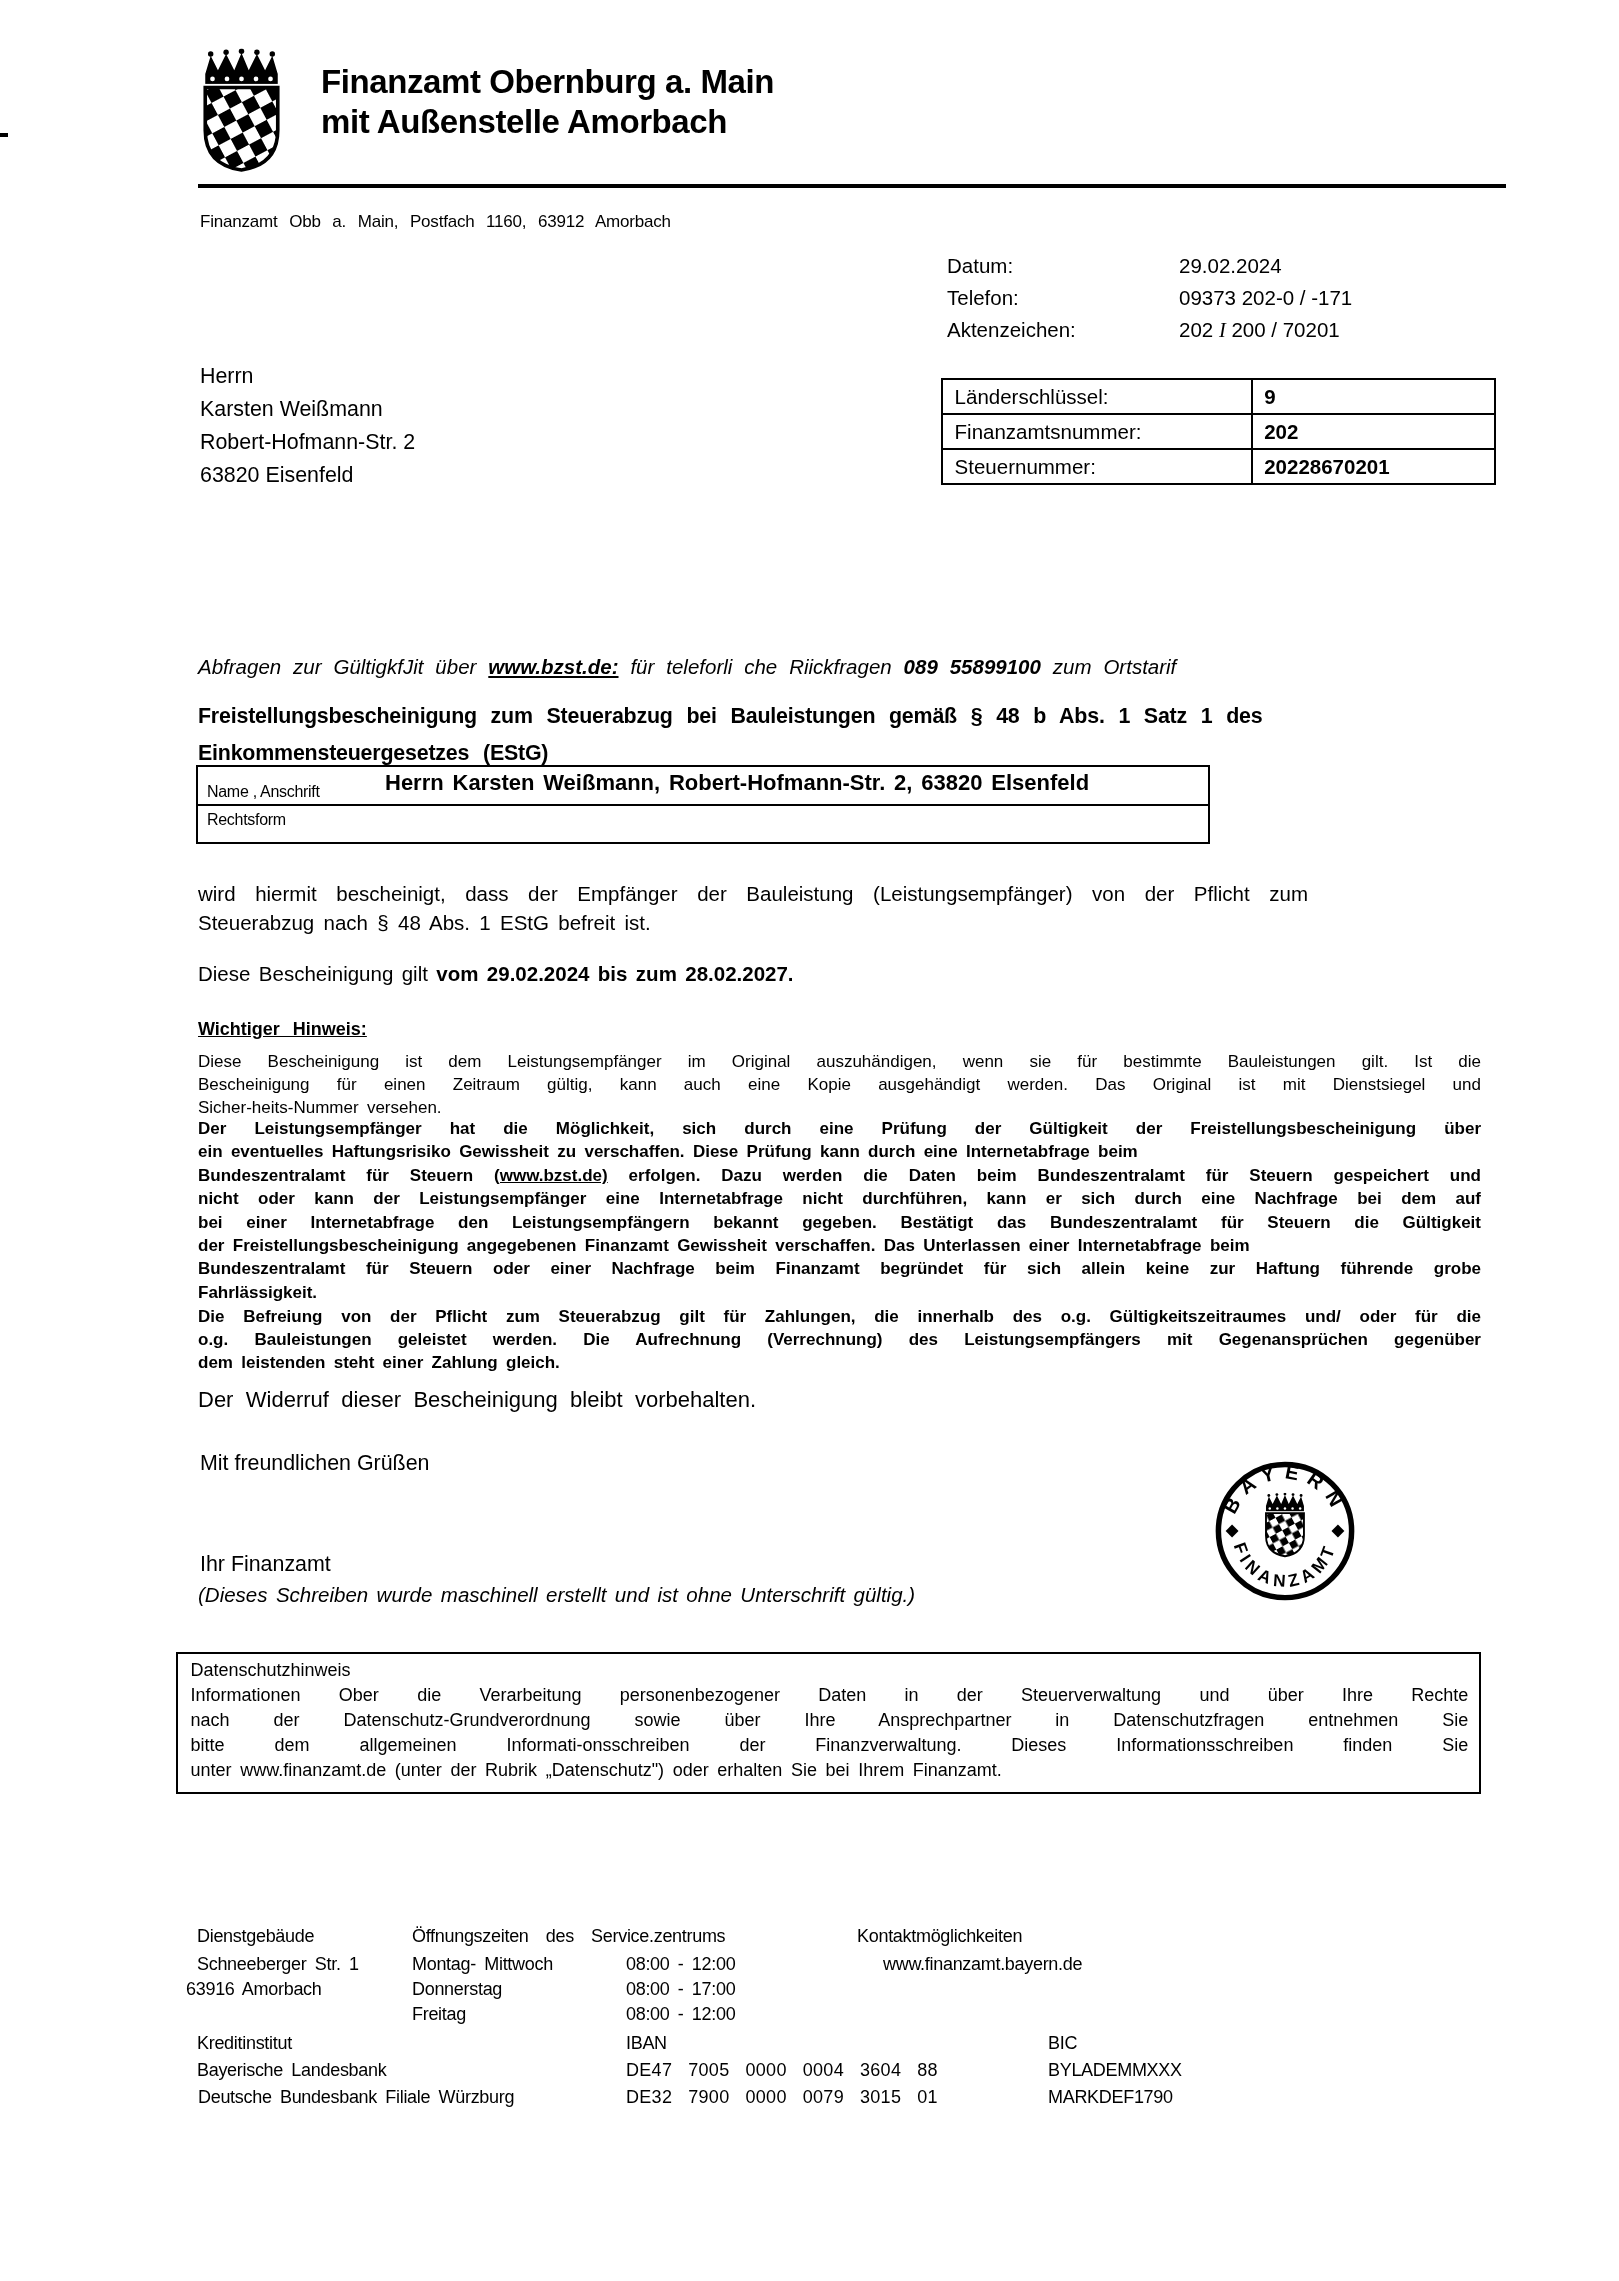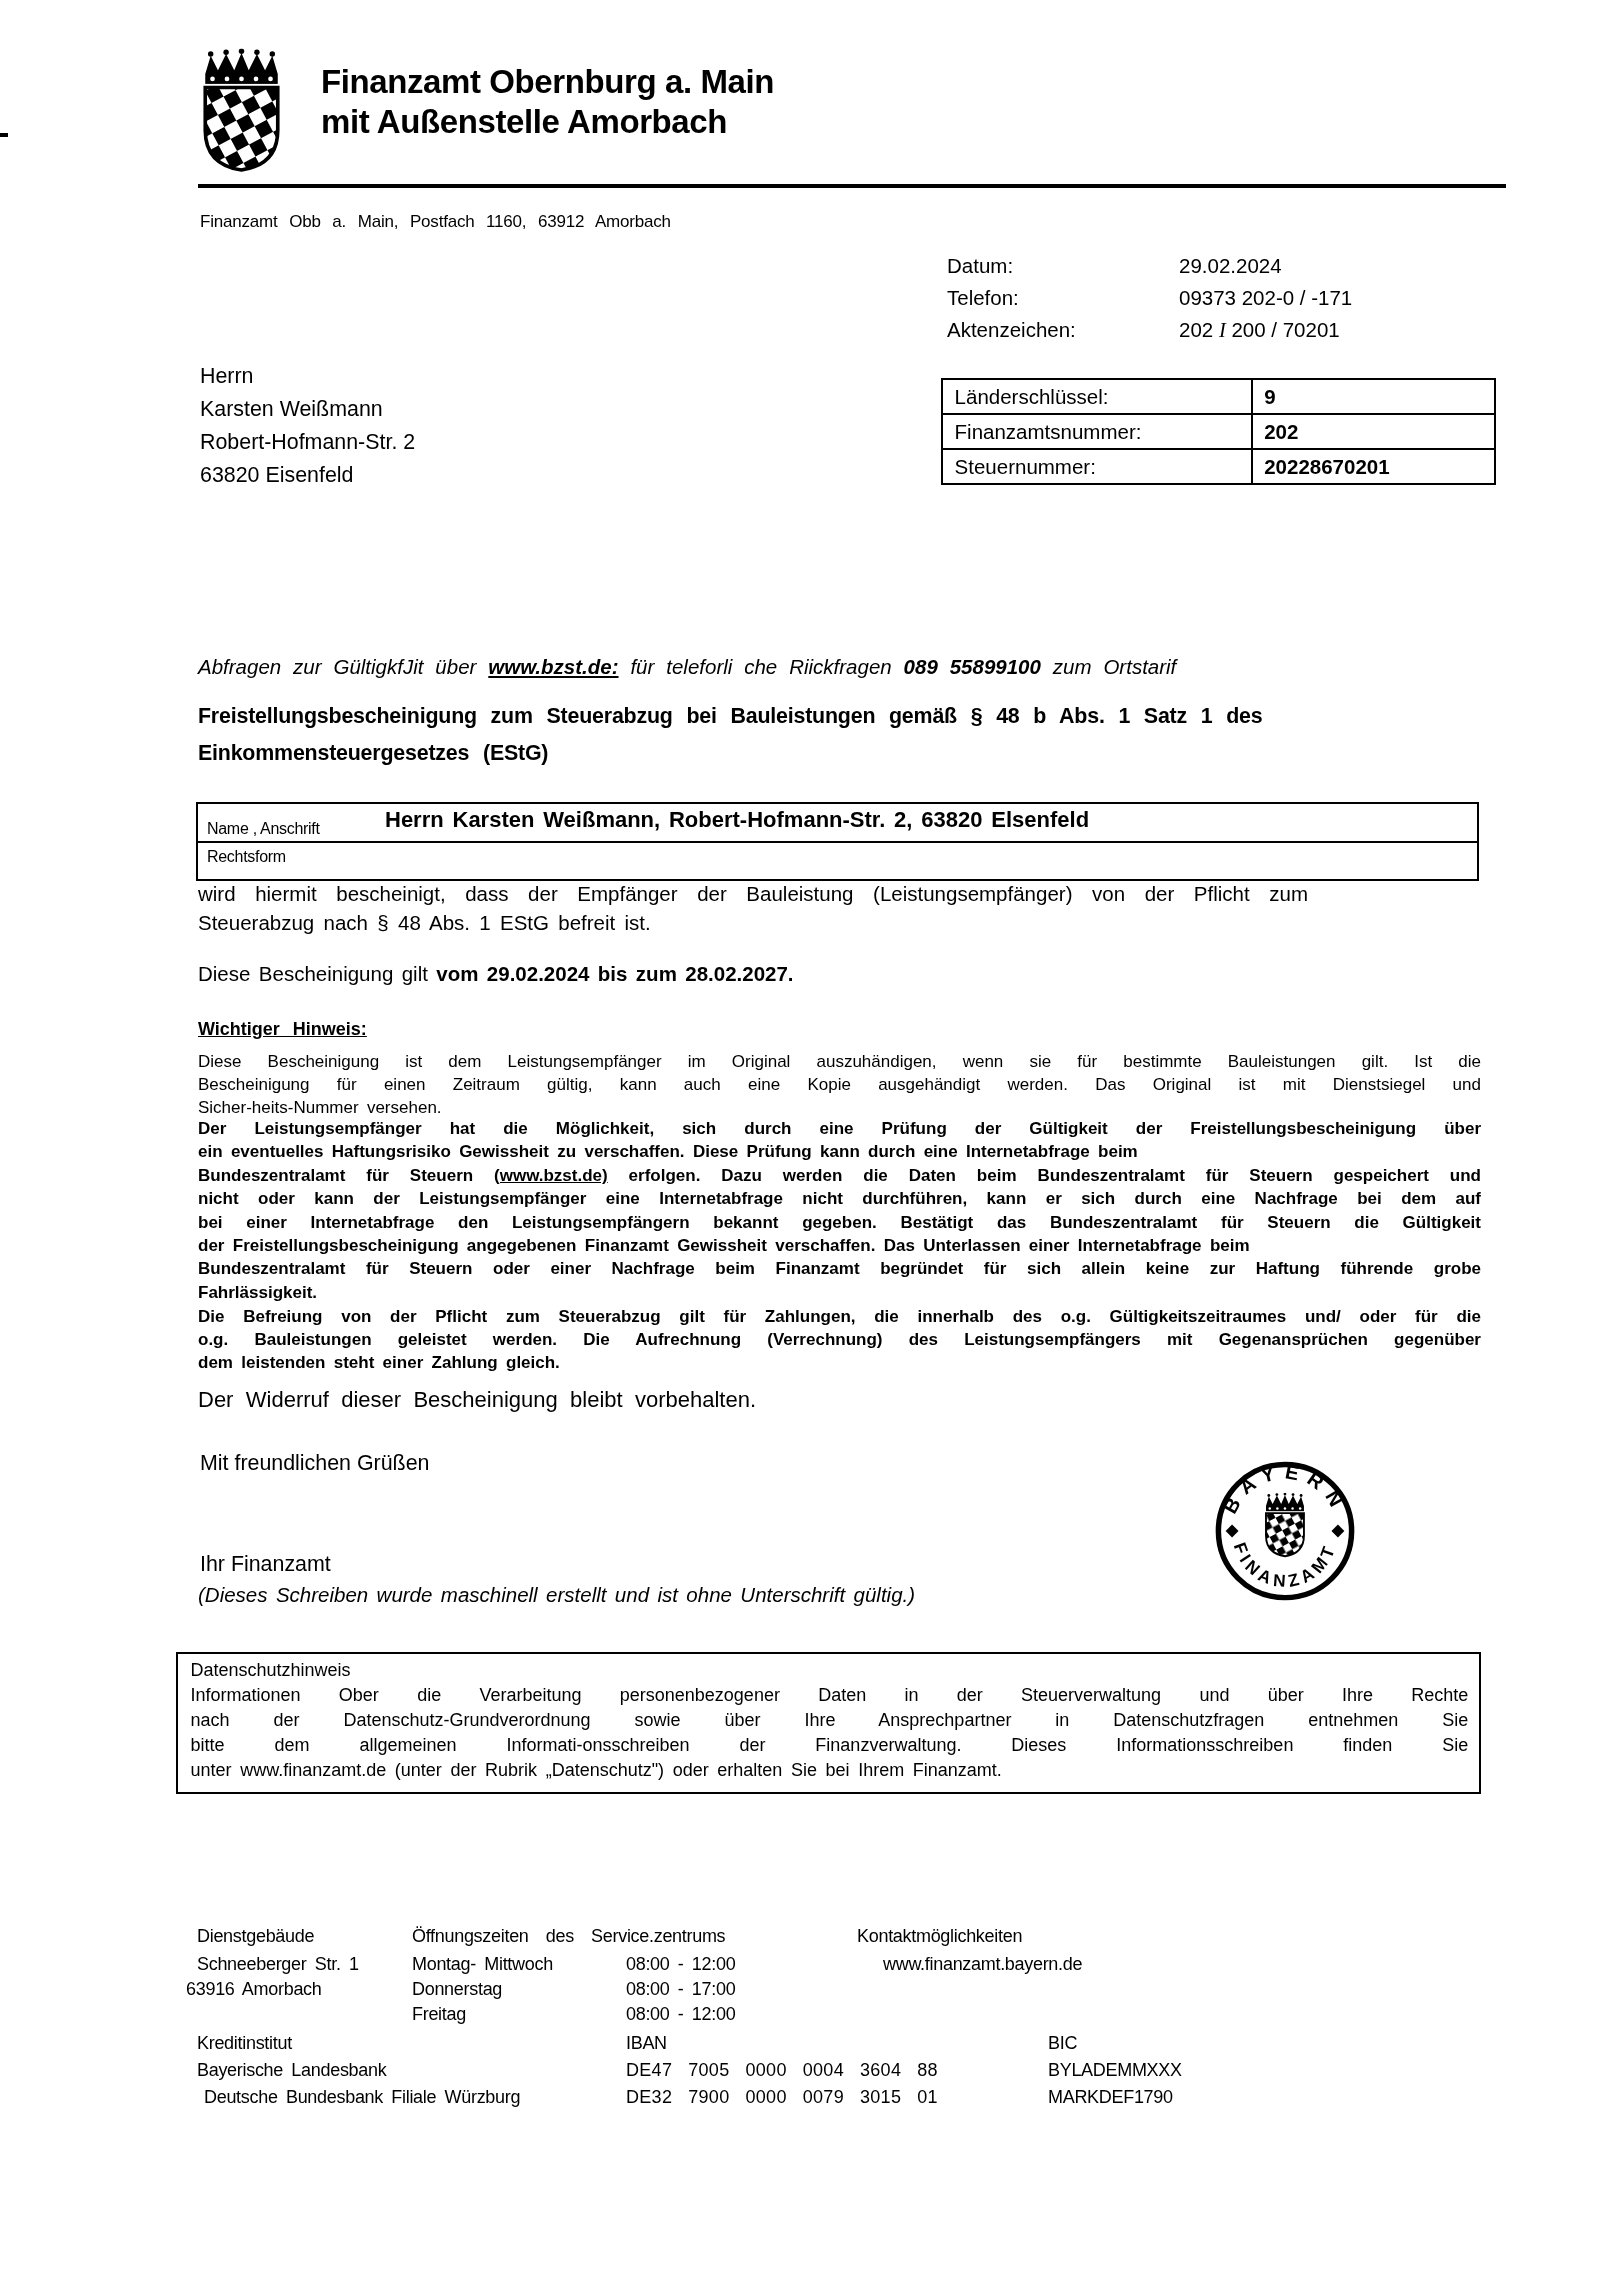--- a/index.html
+++ b/index.html
@@ -23,21 +23,21 @@
   .recipient{left:200px;top:360px;font-size:21.4px;line-height:33px;}
 
   .numtable{left:941px;top:378px;border-collapse:collapse;}
   .numtable td{border:2.7px solid #000;height:33px;font-size:20.5px;padding:0 0 0 11.6px;}
   .numtable td.lbl{width:296px;}
   .numtable td.val{width:230px;font-weight:bold;}
 
   .query{left:198px;top:655px;font-size:20.5px;font-style:italic;word-spacing:6.2px;}
   .subject{left:198px;top:698px;font-size:21.4px;font-weight:bold;line-height:37px;word-spacing:8px;letter-spacing:-0.2px;}
 
-  .namebox{left:196px;top:802px;width:1283px;border:2.7px solid #000;box-sizing:border-box;}
+  .namebox{left:196px;top:765px;width:1014px;border:2.7px solid #000;box-sizing:border-box;}
   .nb-row1{position:relative;height:37px;border-bottom:2.7px solid #000;}
   .nb-row2{position:relative;height:36px;}
   .nb-label{position:absolute;left:9px;bottom:2.7px;font-size:16px;letter-spacing:-0.3px;}
   .nb-value{position:absolute;left:187px;top:2.7px;font-size:22px;font-weight:bold;word-spacing:2.7px;}
 
   .certify{left:198px;top:879px;width:1110px;font-size:20.5px;line-height:29px;}
   .validity{left:198px;top:962px;font-size:20.5px;word-spacing:2.7px;}
   .notice-h{left:198px;top:1019px;font-size:18px;font-weight:bold;text-decoration:underline;word-spacing:8px;}
   .para .ln{text-align:justify;text-align-last:justify;word-spacing:3.6px;}
   .para .ln.nj{text-align:left;text-align-last:auto;}
@@ -221,21 +221,21 @@
   <div class="abs fcell" style="left:412px;top:2004px;">Freitag</div>
   <div class="abs fcell" style="left:626px;top:1954px;">08:00 - 12:00</div>
   <div class="abs fcell" style="left:626px;top:1979px;">08:00 - 17:00</div>
   <div class="abs fcell" style="left:626px;top:2004px;">08:00 - 12:00</div>
 
   <div class="abs fcell" style="left:857px;top:1926px;">Kontaktmöglichkeiten</div>
   <div class="abs fcell" style="left:883px;top:1954px;">www.finanzamt.bayern.de</div>
 
   <div class="abs fcell" style="left:197px;top:2033px;">Kreditinstitut</div>
   <div class="abs fcell" style="left:197px;top:2060px;">Bayerische Landesbank</div>
-  <div class="abs fcell" style="left:204px;top:2087px;">Deutsche Bundesbank Filiale Würzburg</div>
+  <div class="abs fcell" style="left:198px;top:2087px;">Deutsche Bundesbank Filiale Würzburg</div>
 
   <div class="abs fcell" style="left:626px;top:2033px;">IBAN</div>
   <div class="abs fcell f-iban" style="left:626px;top:2060px;">DE47 7005 0000 0004 3604 88</div>
   <div class="abs fcell f-iban" style="left:626px;top:2087px;">DE32 7900 0000 0079 3015 01</div>
 
   <div class="abs fcell" style="left:1048px;top:2033px;">BIC</div>
   <div class="abs fcell" style="left:1048px;top:2060px;">BYLADEMMXXX</div>
   <div class="abs fcell" style="left:1048px;top:2087px;">MARKDEF1790</div>
 
 </div>

